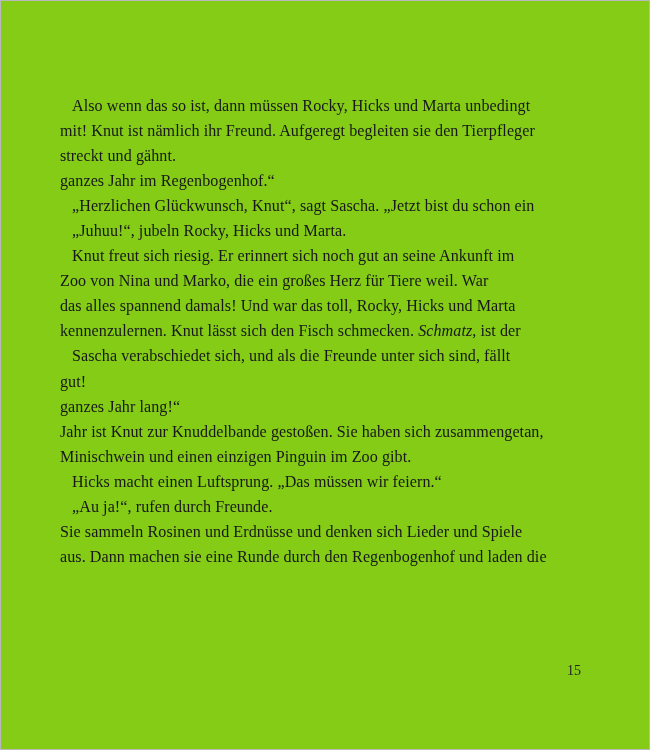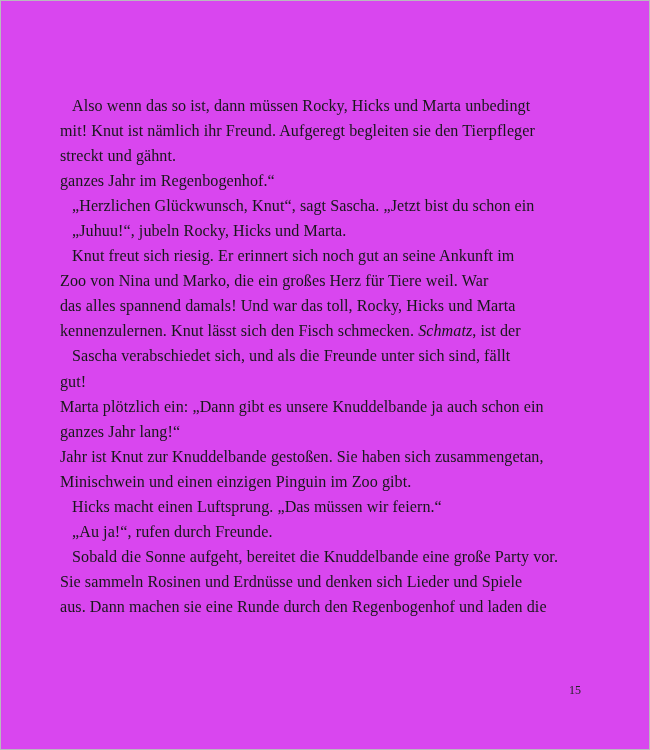--- a/index.html
+++ b/index.html
@@ -8,21 +8,21 @@
     background: #ffffff;
   }
   body {
     font-family: "Liberation Serif", "DejaVu Serif", serif;
   }
   .page {
     position: relative;
     width: 650px;
     height: 750px;
     box-sizing: border-box;
-    background: #d946ef;
+    background: #84cc16;
     border: 1px solid #b9b9bd;
     overflow: hidden;
     padding-left: 8px;
   }
   .text-block {
     position: absolute;
     left: 59px;
     top: 92px;
     width: 522px;
   }
@@ -36,24 +36,24 @@
   }
   .line.indent {
     text-indent: 12px;
   }
   .line i {
     font-style: italic;
   }
   .page-number {
     position: absolute;
     left: 0;
-    top: 679px;
+    top: 660px;
     width: 580px;
     text-align: right;
-    font-size: 12px;
+    font-size: 14px;
     line-height: 20px;
     color: #242426;
   }
 </style>
 </head>
 <body>
 
 <div class="page">
 
   <div class="text-block">
@@ -62,26 +62,24 @@
       <div class="line">streckt und gähnt.</div>
       <div class="line">ganzes Jahr im Regenbogenhof.“</div>
       <div class="line indent">„Herzlichen Glückwunsch, Knut“, sagt Sascha. „Jetzt bist du schon ein</div>
       <div class="line indent">„Juhuu!“, jubeln Rocky, Hicks und Marta.</div>
       <div class="line indent">Knut freut sich riesig. Er erinnert sich noch gut an seine Ankunft im</div>
       <div class="line">Zoo von Nina und Marko, die ein großes Herz für Tiere weil. War</div>
       <div class="line">das alles spannend damals! Und war das toll, Rocky, Hicks und Marta</div>
       <div class="line">kennenzulernen. Knut lässt sich den Fisch schmecken. <i>Schmatz</i>, ist der</div>
       <div class="line indent">Sascha verabschiedet sich, und als die Freunde unter sich sind, fällt</div>
       <div class="line">gut!</div>
-      <div class="line">Marta plötzlich ein: „Dann gibt es unsere Knuddelbande ja auch schon ein</div>
       <div class="line">ganzes Jahr lang!“</div>
       <div class="line">Jahr ist Knut zur Knuddelbande gestoßen. Sie haben sich zusammengetan,</div>
       <div class="line">Minischwein und einen einzigen Pinguin im Zoo gibt.</div>
       <div class="line indent">Hicks macht einen Luftsprung. „Das müssen wir feiern.“</div>
       <div class="line indent">„Au ja!“, rufen durch Freunde.</div>
-      <div class="line indent">Sobald die Sonne aufgeht, bereitet die Knuddelbande eine große Party vor.</div>
       <div class="line">Sie sammeln Rosinen und Erdnüsse und denken sich Lieder und Spiele</div>
       <div class="line">aus. Dann machen sie eine Runde durch den Regenbogenhof und laden die</div>
     </div>
 
   <div class="page-number">15</div>
 
 </div>
 
 </body></html>

